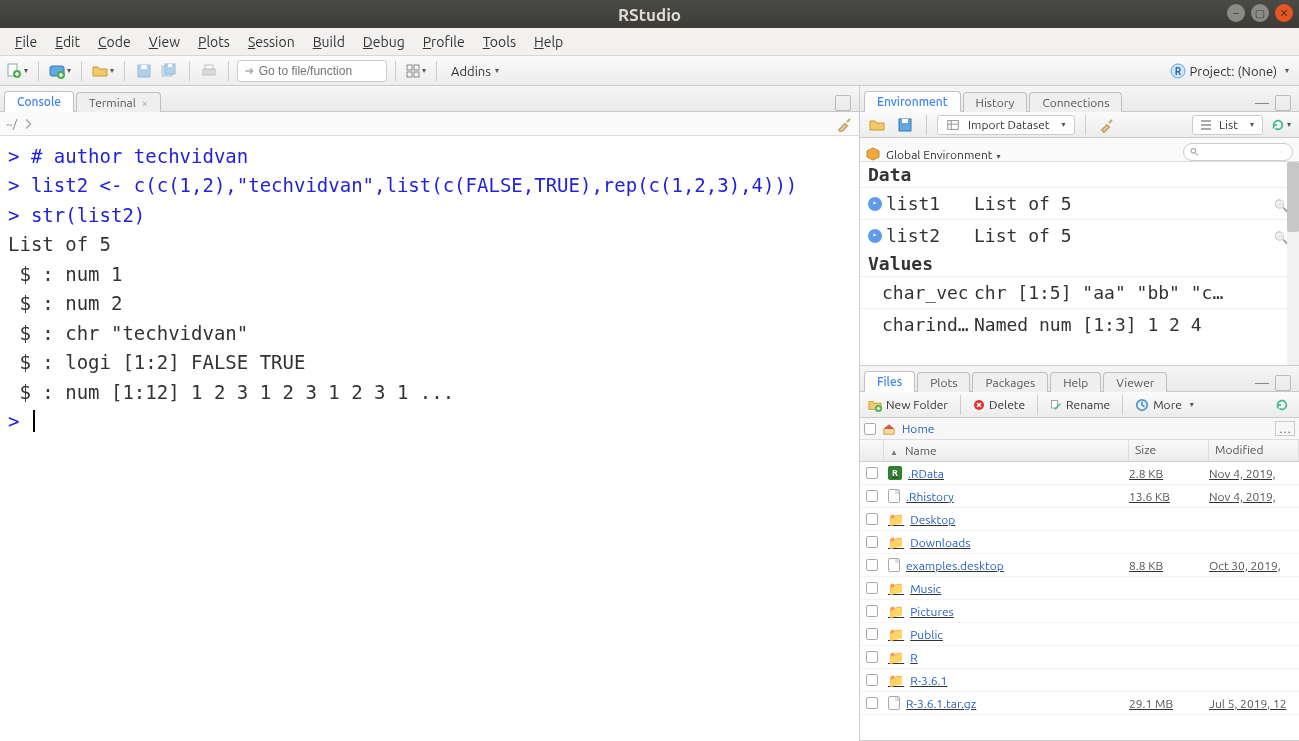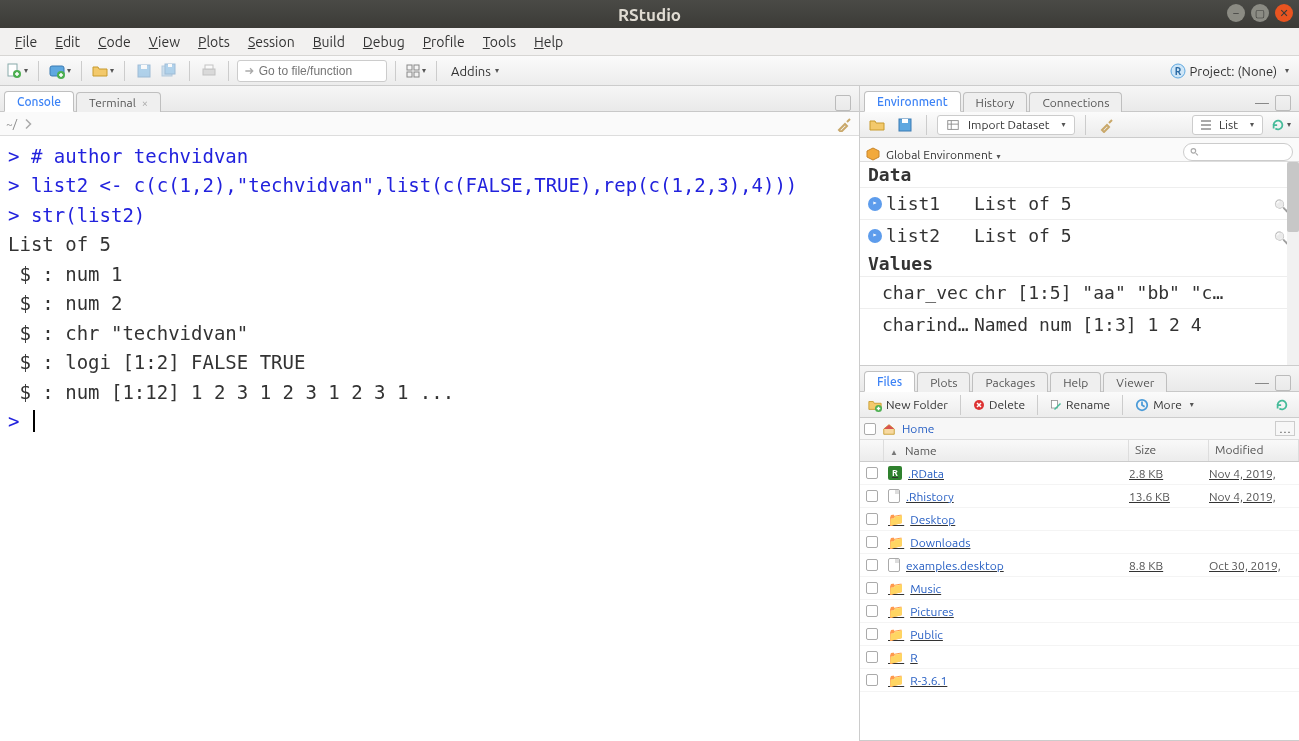--- a/index.html
+++ b/index.html
@@ -677,17 +677,28 @@
               <div class="col-chk">
                 <span class="chk"></span>
               </div>
               <div class="col-name">
                 <span class="folder-ic"></span>
                 <span class="file-link">R-3.6.1</span>
               </div>
               <div class="col-size"></div>
               <div class="col-mod"></div>
             </div>
+            <div class="file-row">
+              <div class="col-chk">
+                <span class="chk"></span>
+              </div>
+              <div class="col-name">
+                <span class="doc-ic"></span>
+                <span class="file-link">R-3.6.1.tar.gz</span>
+              </div>
+              <div class="col-size">29.1 MB</div>
+              <div class="col-mod">Jul 5, 2019, 12</div>
+            </div>
           </div>
       </div>
     </div>
   </div>
 </div>
 
 </body></html>

